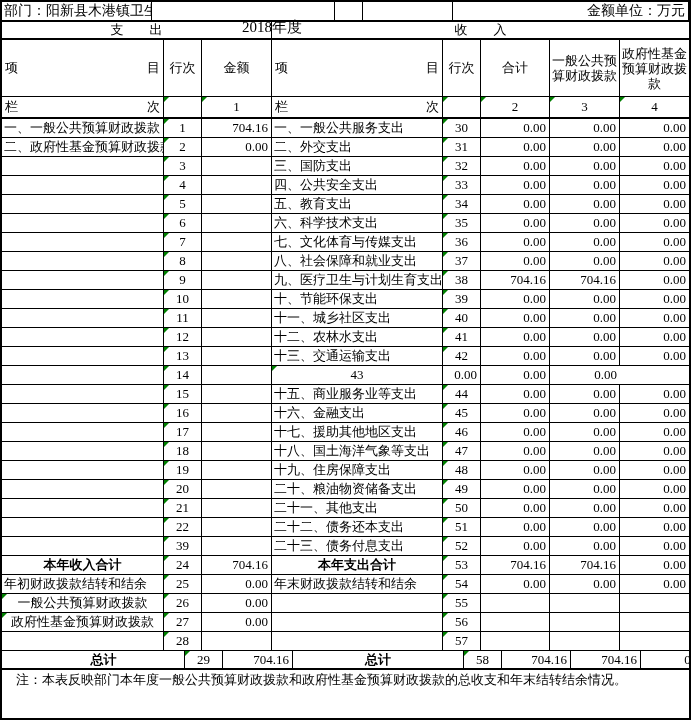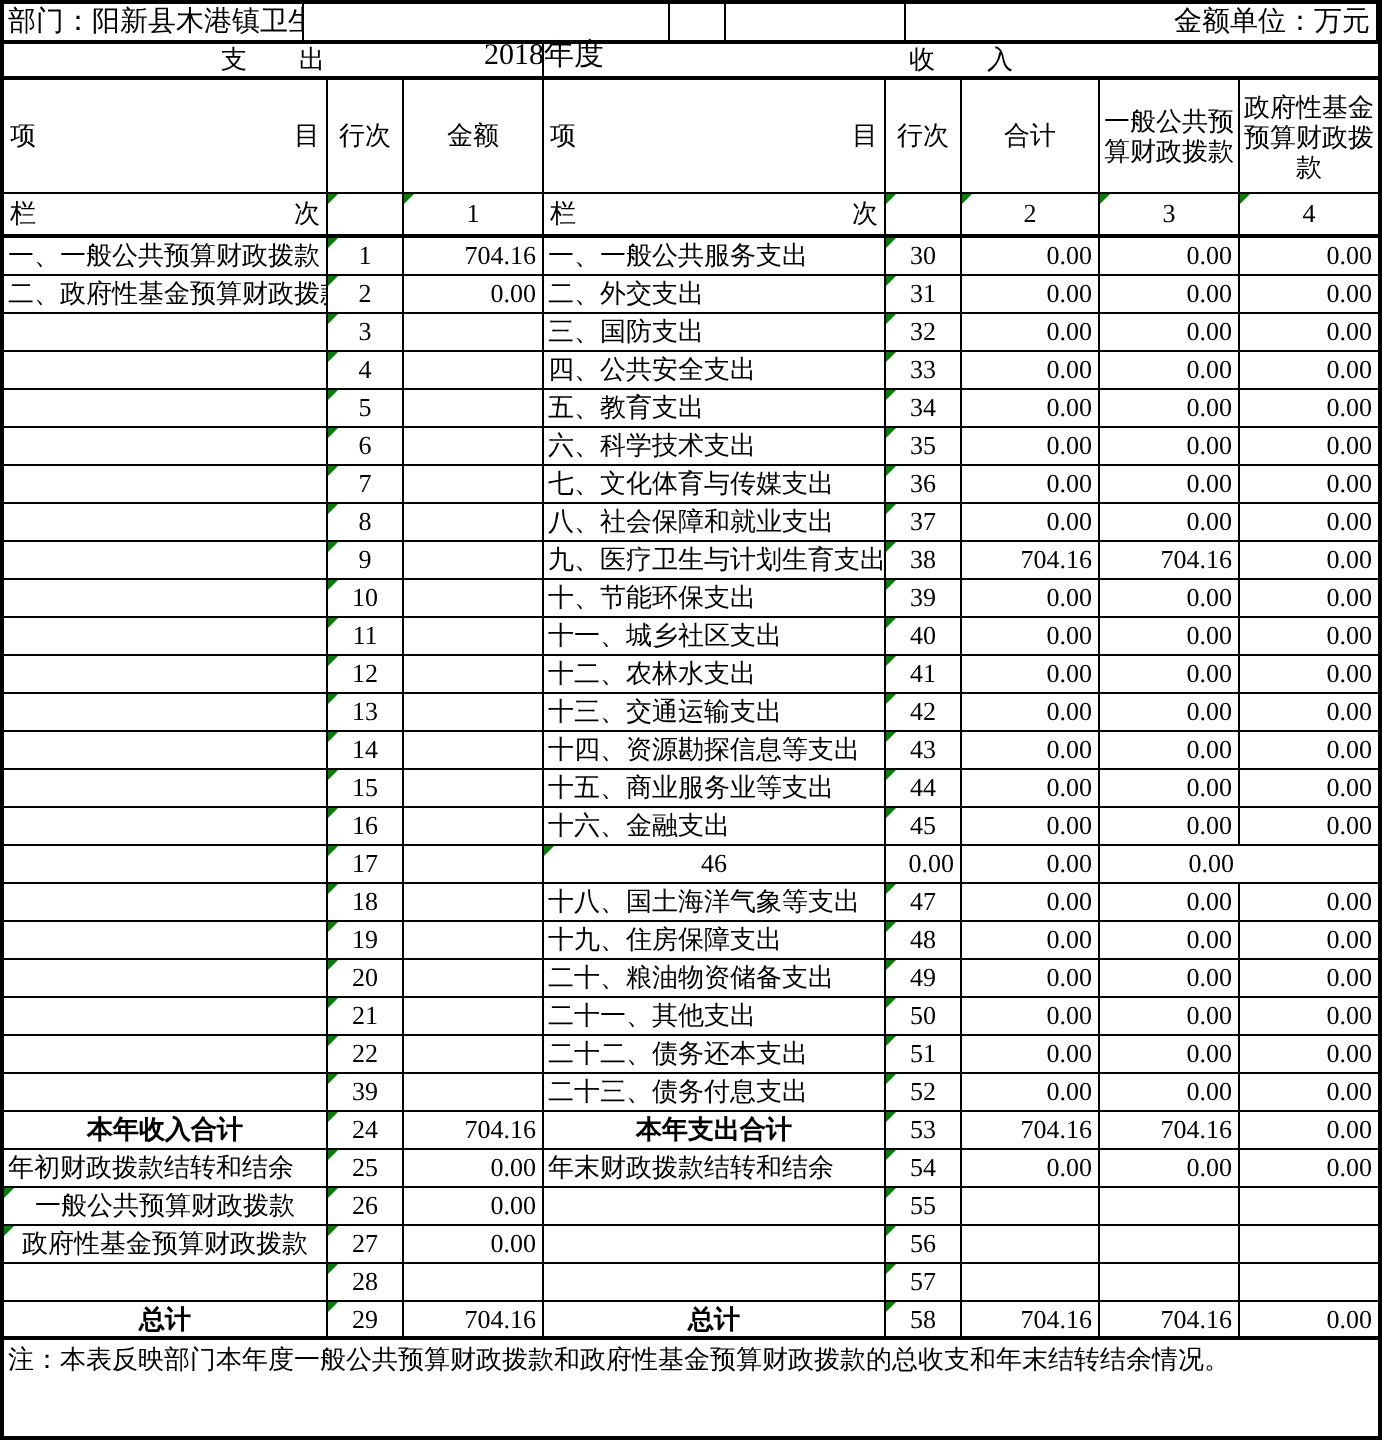--- a/index.html
+++ b/index.html
@@ -38,23 +38,23 @@
   
   .section-row{height:16px;border-bottom:2px solid #000;display:grid;grid-template-columns:270px 417px;}
   .section-row .cell{justify-content:center;}
   
   .header-row{height:56px;border-bottom:1px solid #000;}
   .wrapcell{white-space:normal;text-align:center;justify-content:center;line-height:15px;padding:0 1px;}
   
   .cols-row{height:20px;border-bottom:2px solid #000;}
   
   .brow{box-sizing:border-box;height:19px;border-bottom:1px solid #000;}
-  .brow:last-child{border-bottom-width:2px;}
-  
-  .note-row{height:19px;display:flex;align-items:center;padding-left:2px;box-sizing:border-box;}
+  .brow:last-child{border-bottom-width:2px;padding-left:21px;}
+  
+  .note-row{height:19px;display:flex;align-items:center;padding-left:14px;box-sizing:border-box;}
 </style>
 </head>
 <body>
 
 <div class="page">
 
   <div class="title-row">
     <div class="cell item">部门：阳新县木港镇卫生院</div>
     <div class="cell"></div>
     <div class="cell"></div>
@@ -230,21 +230,20 @@
         <div class="cell item">十三、交通运输支出</div>
         <div class="cell line tri">42</div>
         <div class="cell val">0.00</div>
         <div class="cell val">0.00</div>
         <div class="cell val">0.00</div>
       </div>
       <div class="brow grid8">
         <div class="cell item"></div>
         <div class="cell line tri">14</div>
         <div class="cell val"></div>
-        <div class="cell item">十四、资源勘探信息等支出</div>
         <div class="cell line tri">43</div>
         <div class="cell val">0.00</div>
         <div class="cell val">0.00</div>
         <div class="cell val">0.00</div>
       </div>
       <div class="brow grid8">
         <div class="cell item"></div>
         <div class="cell line tri">15</div>
         <div class="cell val"></div>
         <div class="cell item">十五、商业服务业等支出</div>
@@ -260,20 +259,21 @@
         <div class="cell item">十六、金融支出</div>
         <div class="cell line tri">45</div>
         <div class="cell val">0.00</div>
         <div class="cell val">0.00</div>
         <div class="cell val">0.00</div>
       </div>
       <div class="brow grid8">
         <div class="cell item"></div>
         <div class="cell line tri">17</div>
         <div class="cell val"></div>
+        <div class="cell item">十七、援助其他地区支出</div>
         <div class="cell line tri">46</div>
         <div class="cell val">0.00</div>
         <div class="cell val">0.00</div>
         <div class="cell val">0.00</div>
       </div>
       <div class="brow grid8">
         <div class="cell item"></div>
         <div class="cell line tri">18</div>
         <div class="cell val"></div>
         <div class="cell item">十八、国土海洋气象等支出</div>

